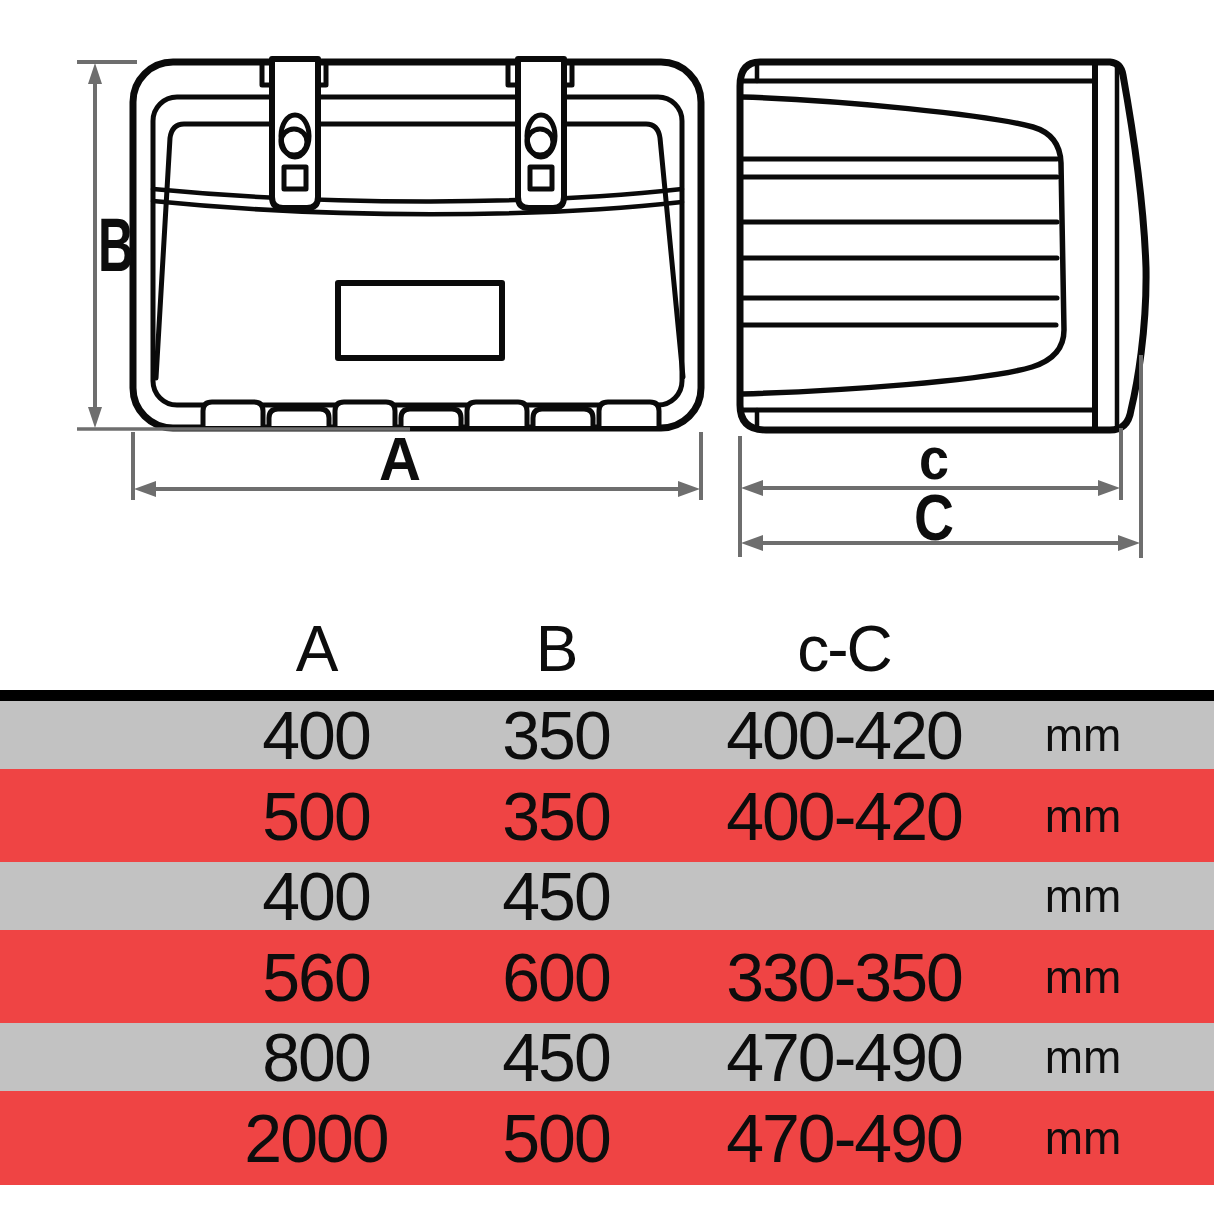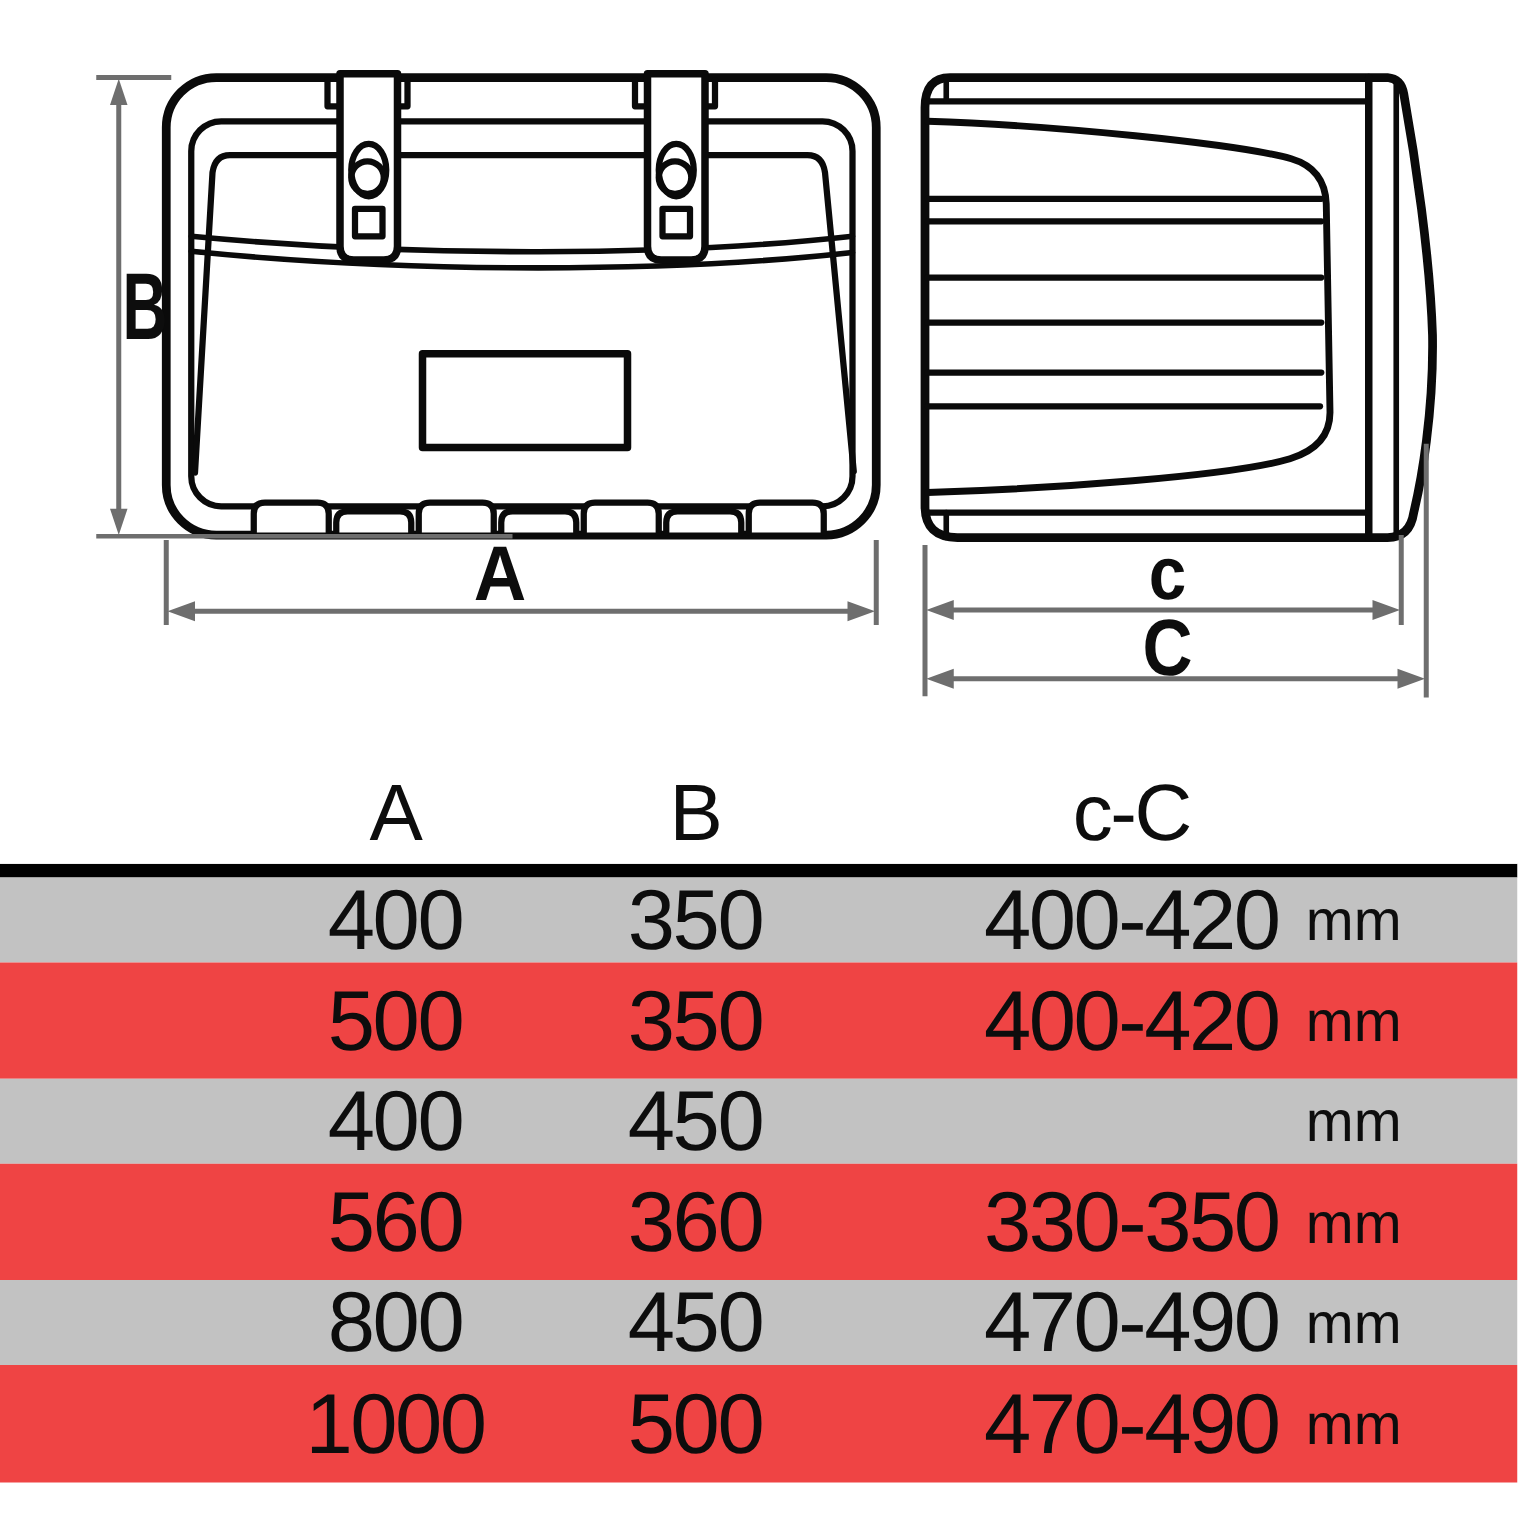--- a/index.html
+++ b/index.html
@@ -16,21 +16,21 @@
   .trow.white{height:93px;background:#ef4444;}
   .trow.white.last{height:94px;}
   .cell{
     position:absolute;top:50%;transform:translate(-50%,-50%);
     font-size:68px;line-height:1;letter-spacing:-2px;white-space:nowrap;
     font-weight:normal;
   }
   .thead .cell{font-size:64px;top:65px;}
   .ca{left:316px;}
   .cb{left:556px;}
-  .cc{left:905px;}
+  .cc{left:844px;}
   .cu{left:1083px;font-size:46px;letter-spacing:0;}
 </style>
 </head>
 <body>
 
 
 
 <svg width="1214" height="580" viewBox="0 0 1214 580">
 
   <g fill="none" stroke="#0a0a0a" stroke-linecap="round" stroke-linejoin="round">
@@ -172,34 +172,34 @@
   </div>
 
   <div class="trow gray">
     <span class="cell ca">400</span>
     <span class="cell cb">450</span>
     <span class="cell cu">mm</span>
   </div>
 
   <div class="trow white">
     <span class="cell ca">560</span>
-    <span class="cell cb">360</span>
+    <span class="cell cb">600</span>
     <span class="cell cc">330-350</span>
     <span class="cell cu">mm</span>
   </div>
 
   <div class="trow gray">
     <span class="cell ca">800</span>
     <span class="cell cb">450</span>
     <span class="cell cc">470-490</span>
     <span class="cell cu">mm</span>
   </div>
 
   <div class="trow white last">
-    <span class="cell ca">1000</span>
+    <span class="cell ca">2000</span>
     <span class="cell cb">500</span>
     <span class="cell cc">470-490</span>
     <span class="cell cu">mm</span>
   </div>
 
 </div>
 
 
 
 

